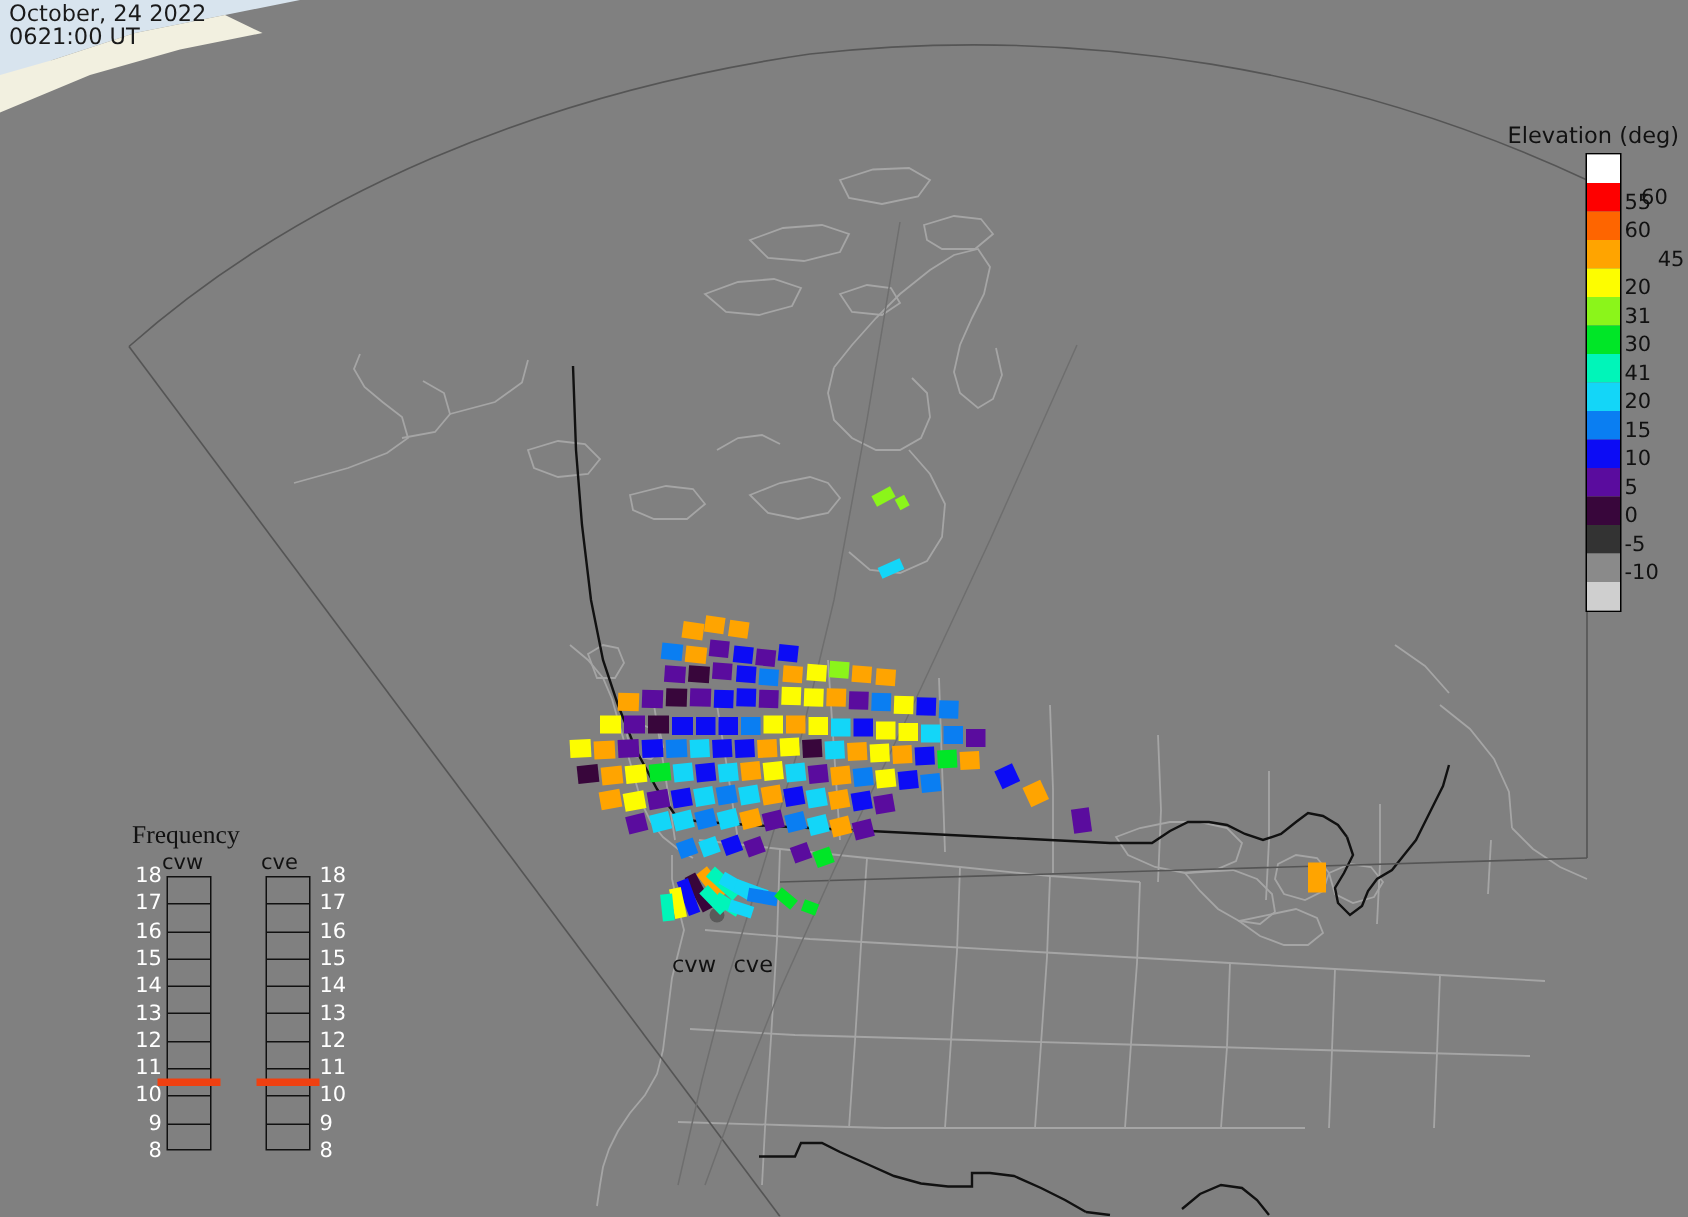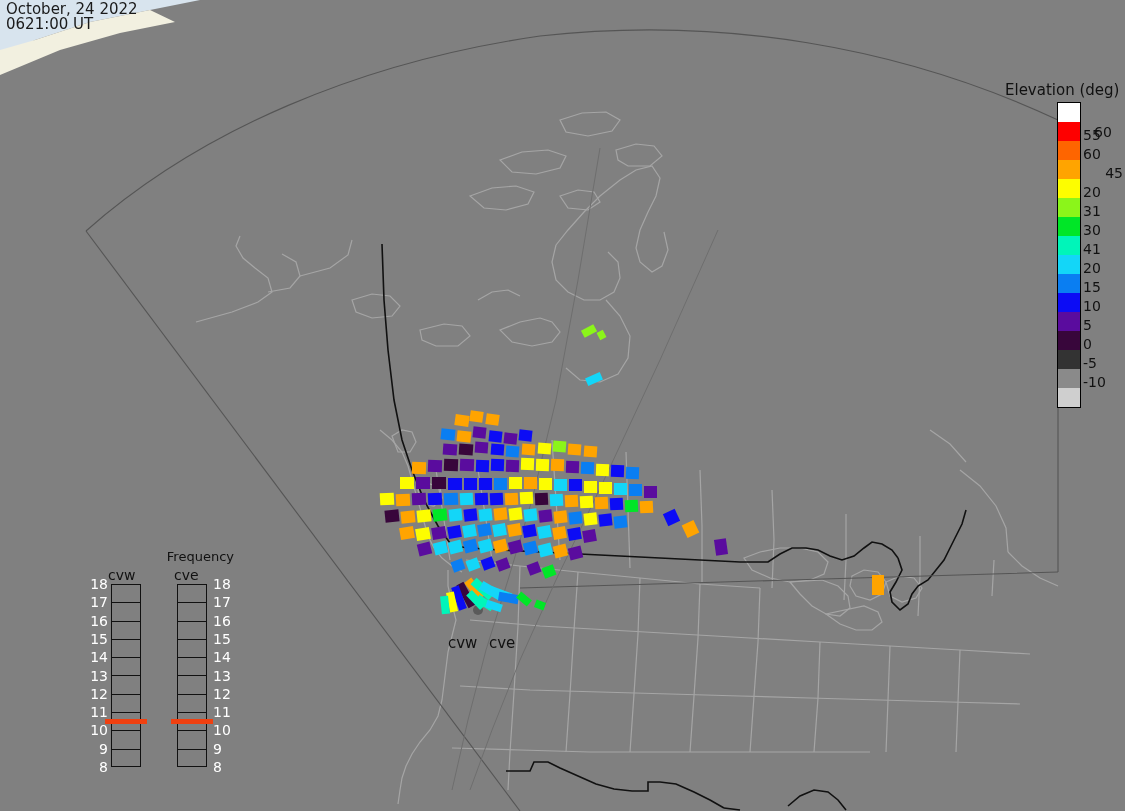--- a/index.html
+++ b/index.html
@@ -34,22 +34,22 @@
   #colorbar-bar .cb-band{width:22px;height:19px;display:block;}
   #colorbar-ticks{position:absolute;left:26px;top:0;width:42px;height:100%;}
   #colorbar-ticks .cb-tick{
     position:absolute;left:0;width:40px;text-align:left;
     color:#111;font-size:14px;line-height:14px;
   }
 
   
   #freq-panel{position:absolute;left:92px;top:548px;z-index:40;width:150px;}
   #freq-title{
-    color:#111;font-size:13px;line-height:18px;text-align:right;
-    width:146px;margin-left:-4px;
+    color:#111;font-size:17px;line-height:18px;text-align:left;
+    width:146px;margin-left:-4px;font-family:Liberation Serif, serif;
   }
   .freq-col-heads{position:relative;height:18px;}
   .freq-col-heads span{
     position:absolute;color:#111;font-size:14px;line-height:15px;
   }
   #freq-head-cvw{left:16px;top:2px;}
   #freq-head-cve{left:82px;top:2px;}
 
   #freq-boxes{position:relative;height:190px;}
   .freq-box{

